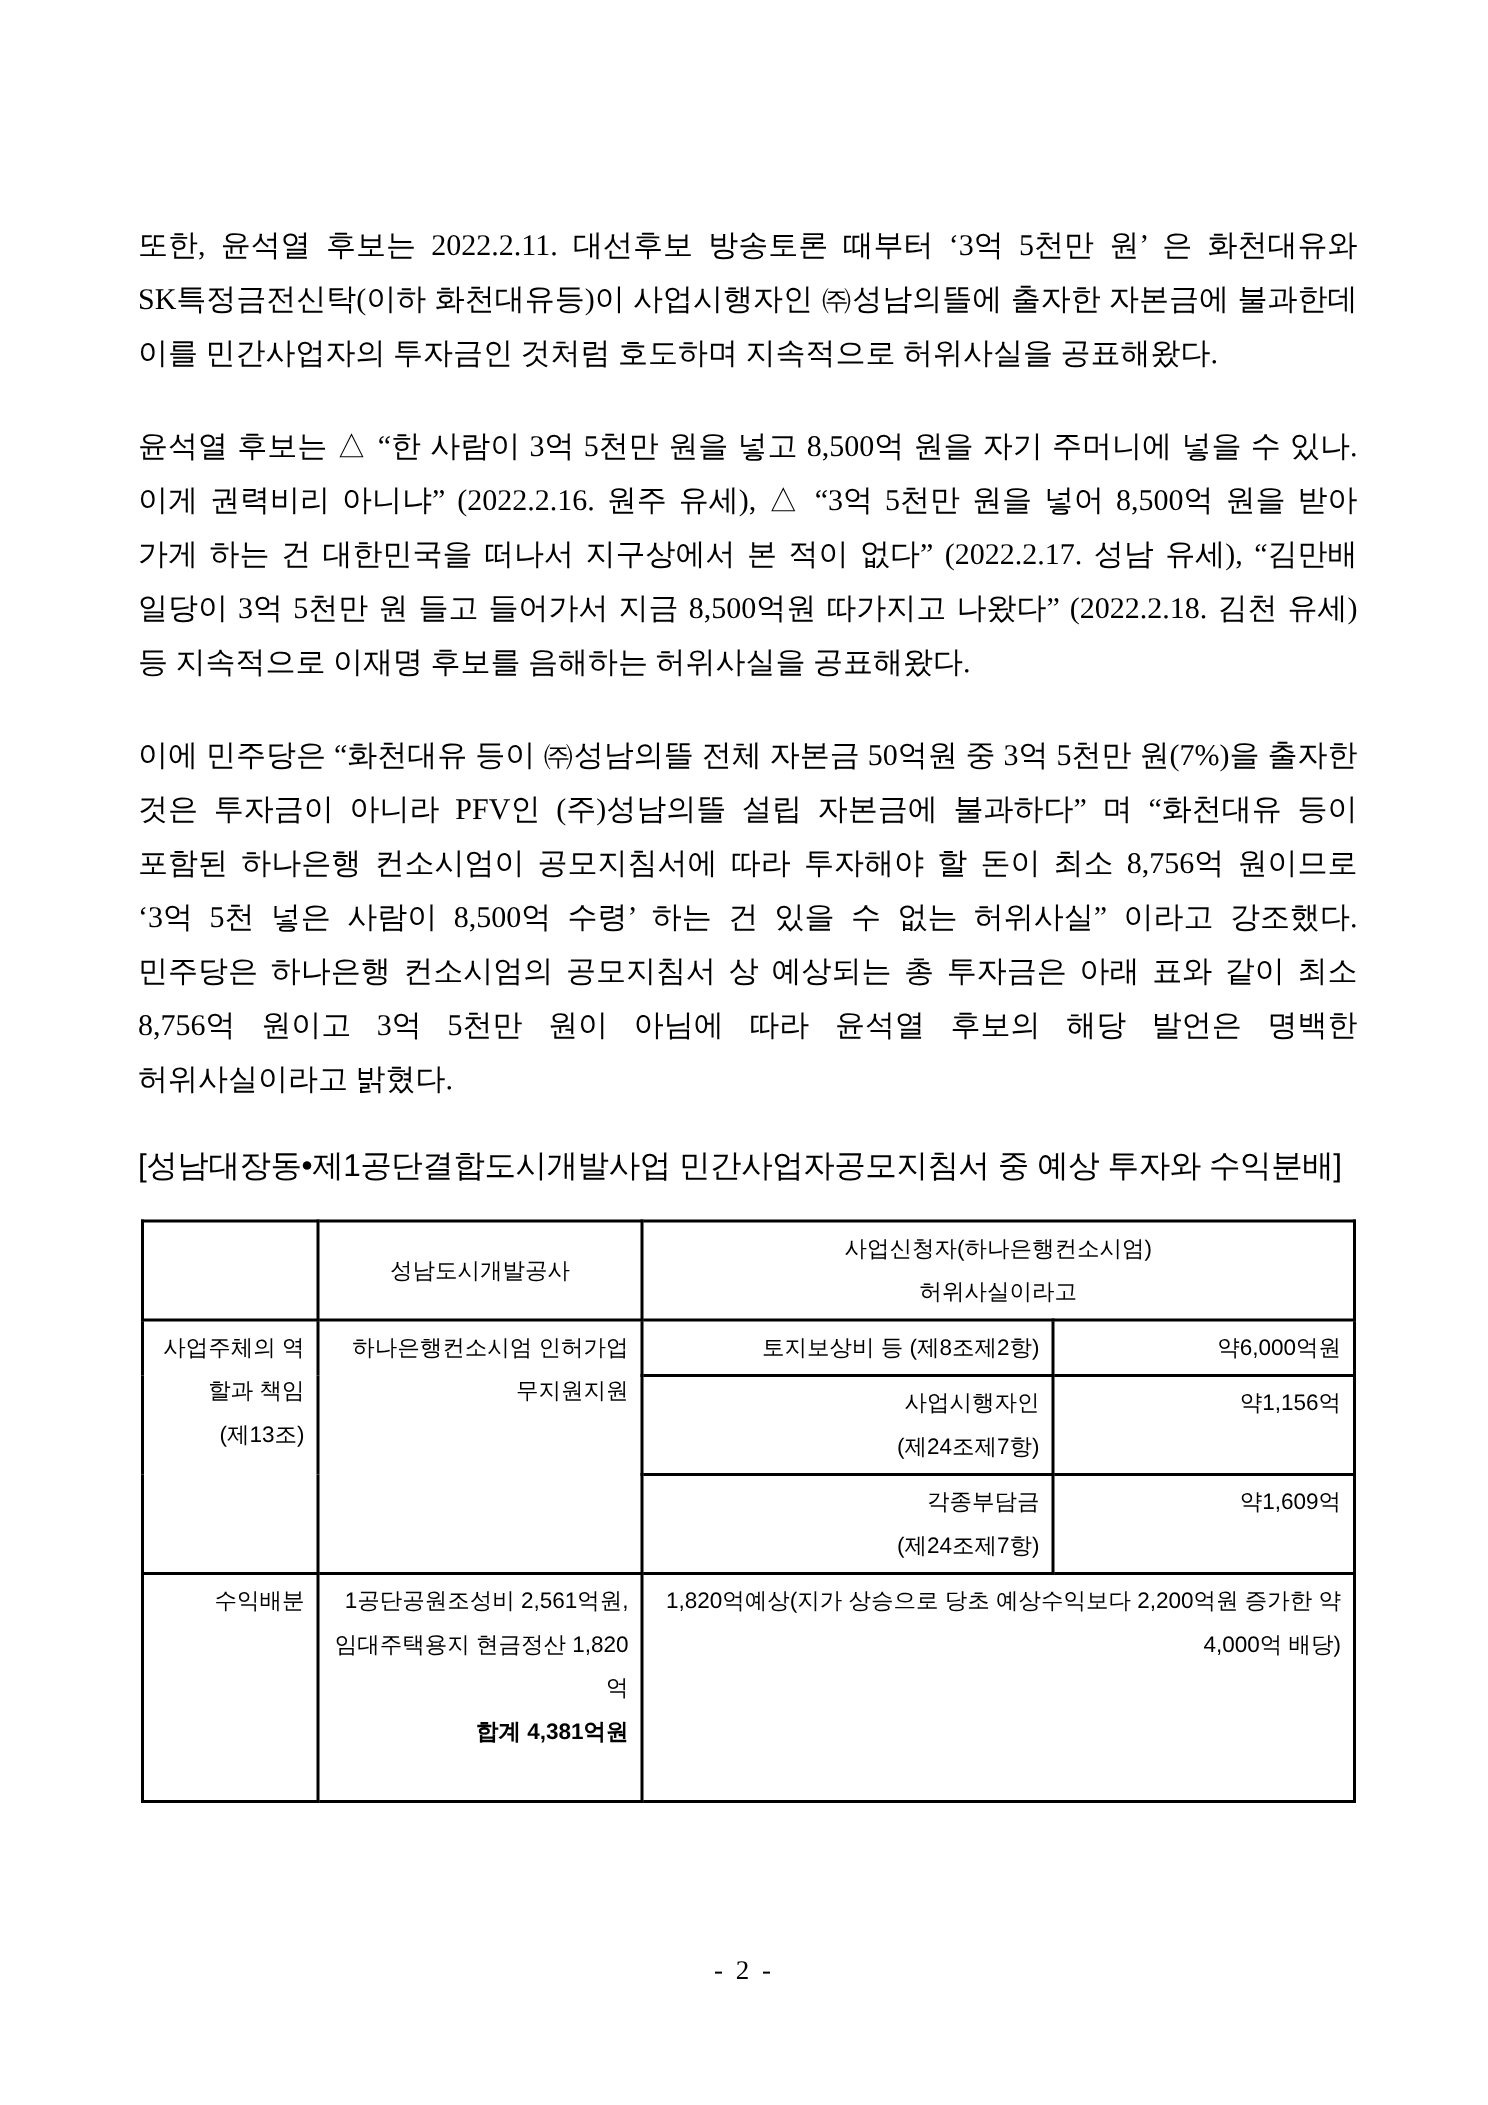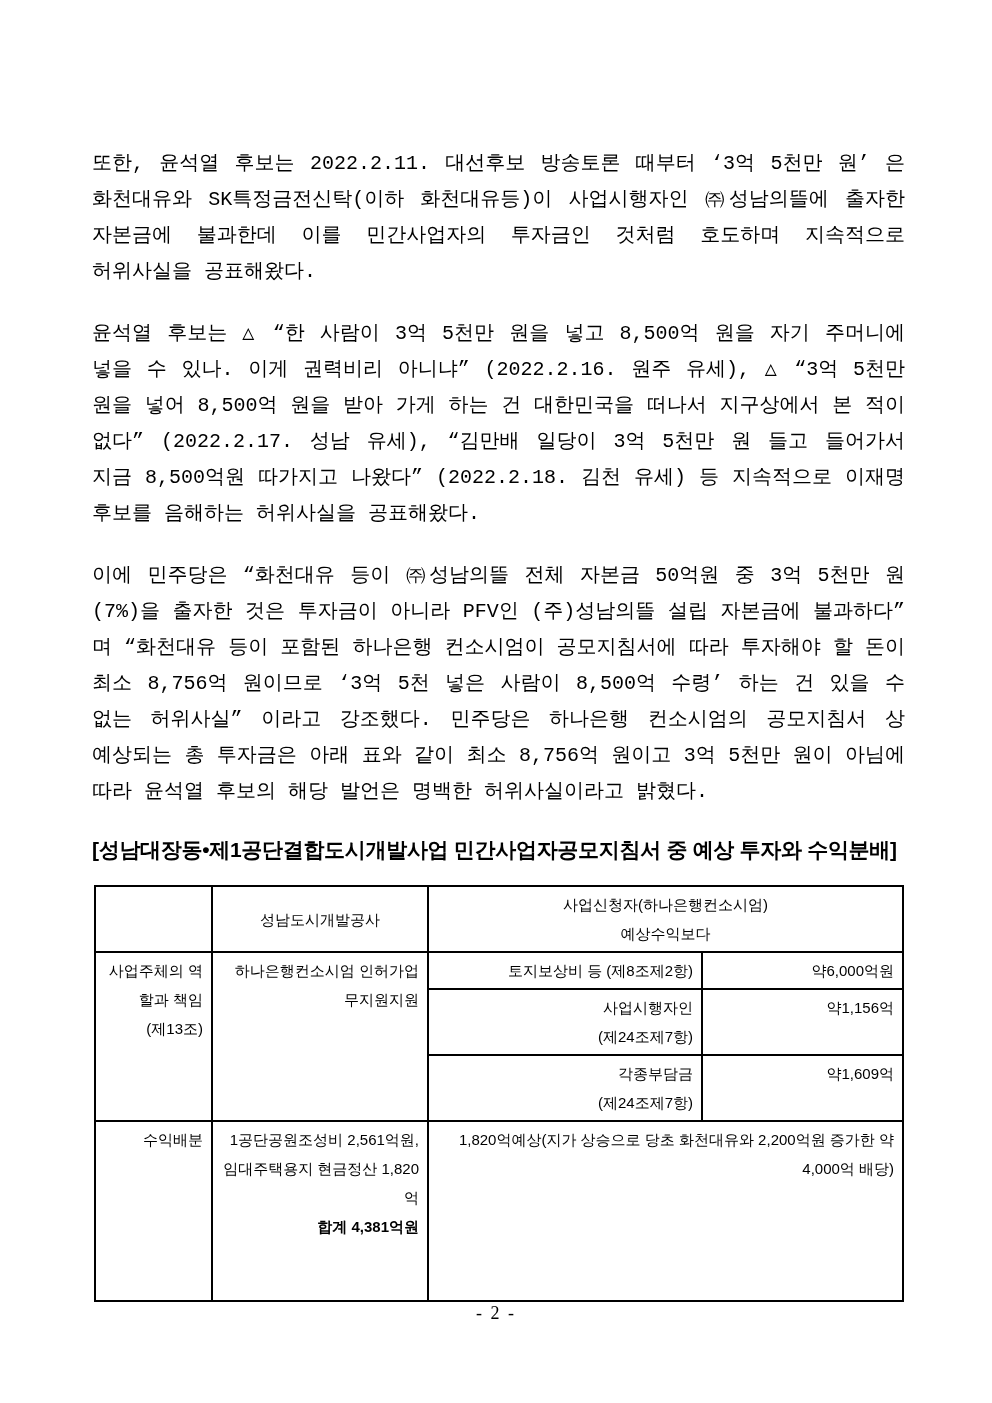--- a/index.html
+++ b/index.html
@@ -12,30 +12,30 @@
     position: relative;
     overflow: hidden;
   }
   .content {
     position: absolute;
     left: 92px;
     top: 146px;
     width: 813px;
   }
   .para {
-    font-family: Liberation Mono, monospace;
+    font-family: Liberation Serif, serif;
     font-size: 20px;
     line-height: 36px;
     text-align: justify;
     margin: 0 0 26px 0;
     word-break: keep-all;
   }
   .table-title {
     font-family: "Liberation Sans", "DejaVu Sans", sans-serif;
-    font-weight: bold;
+    font-weight: normal;
     font-size: 21px;
     line-height: 27px;
     margin: 25px 0 22px 0;
     letter-spacing: -0.3px;
   }
   table.invest {
     border-collapse: collapse;
     table-layout: fixed;
     width: 808px;
     margin-left: 2px;
@@ -92,21 +92,21 @@
       <col style="width:216px">
       <col style="width:274px">
       <col style="width:201px">
     </colgroup>
     <tbody>
       <tr style="height:62px;">
         <th></th>
         <th>성남도시개발공사</th>
         <th colspan="2">
           <span class="cell-line">사업신청자(하나은행컨소시엄)</span>
-          <span class="cell-line">예상수익보다</span>
+          <span class="cell-line">허위사실이라고</span>
         </th>
       </tr>
 
       <tr style="height:36px;">
         <td rowspan="3" class="justify-cell">
           <span>사업주체의 역할과 책임</span>
           <span class="cell-line">(제13조)</span>
         </td>
         <td rowspan="3" class="justify-cell">하나은행컨소시엄 인허가업무지원지원</td>
         <td>
@@ -125,26 +125,26 @@
       </tr>
 
       <tr style="height:60px;padding-left:44px;">
         <td>
           <span>각종부담금</span>
           <span class="cell-line">(제24조제7항)</span>
         </td>
         <td>약1,609억</td>
       </tr>
 
-      <tr style="height:180px;">
+      <tr style="height:152px;">
         <td>수익배분</td>
         <td class="justify-cell">
           <span>1공단공원조성비 2,561억원,임대주택용지 현금정산 1,820억</span>
           <span class="cell-line total">합계 4,381억원</span>
         </td>
-        <td colspan="2" class="justify-cell">1,820억예상(지가 상승으로 당초 화천대유와 2,200억원 증가한 약4,000억 배당)</td>
+        <td colspan="2" class="justify-cell">1,820억예상(지가 상승으로 당초 예상수익보다 2,200억원 증가한 약4,000억 배당)</td>
       </tr>
     </tbody>
   </table>
 
 </div>
 
 <div class="pageno">- 2 -</div>
 
 </body></html>

